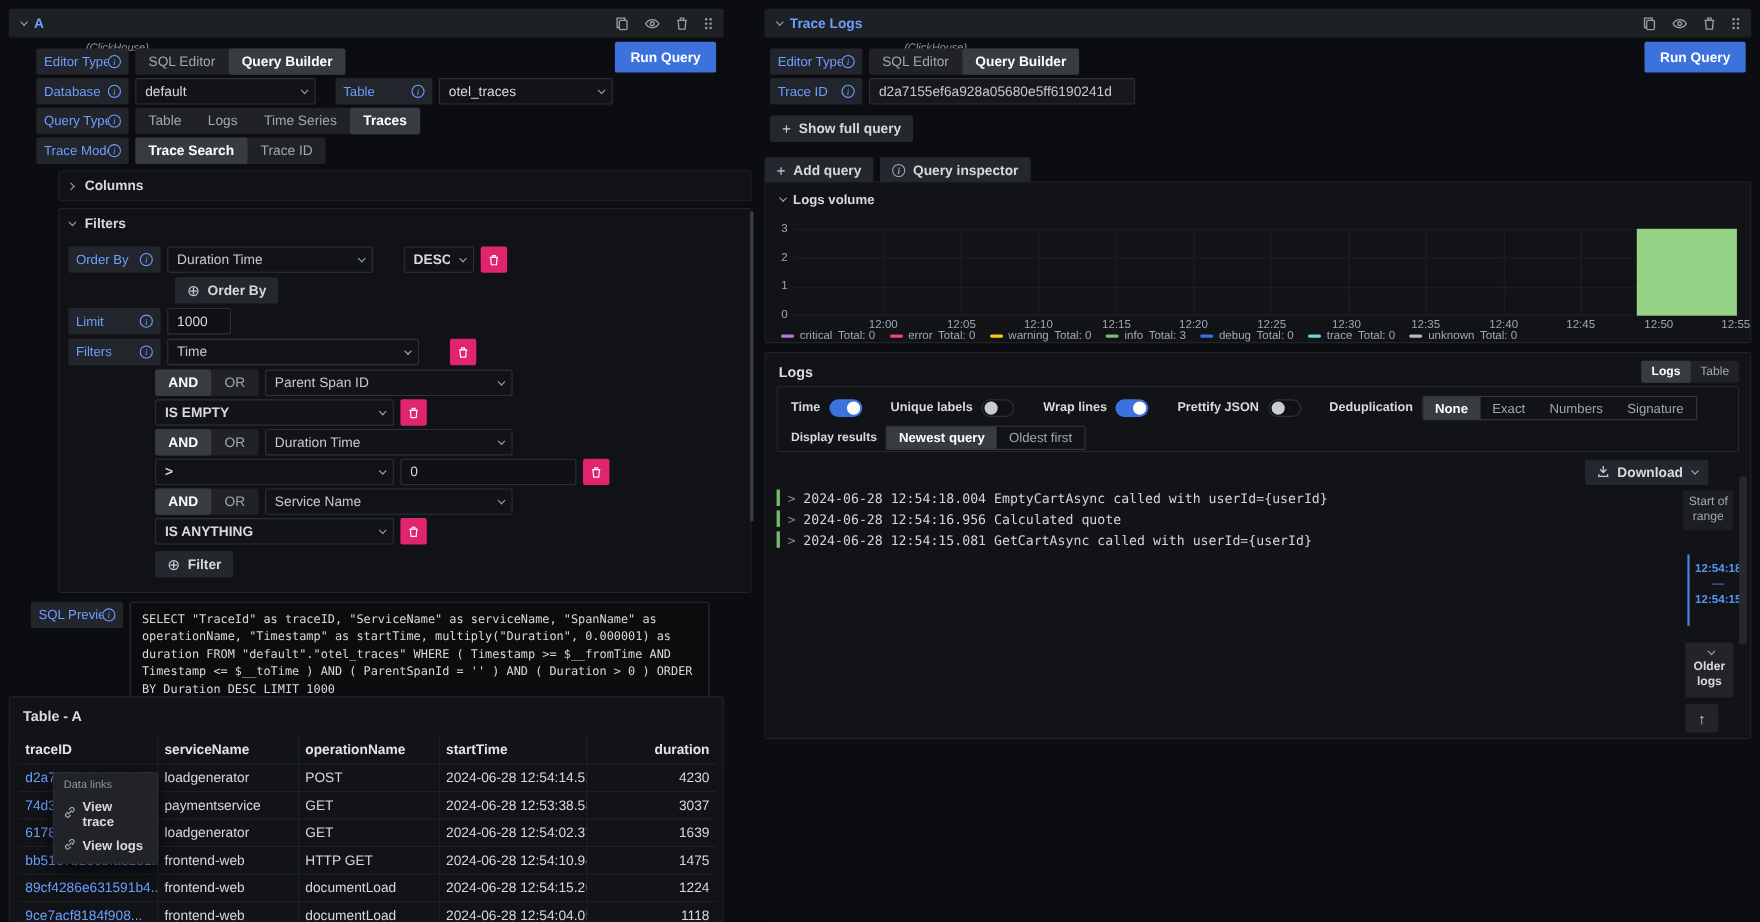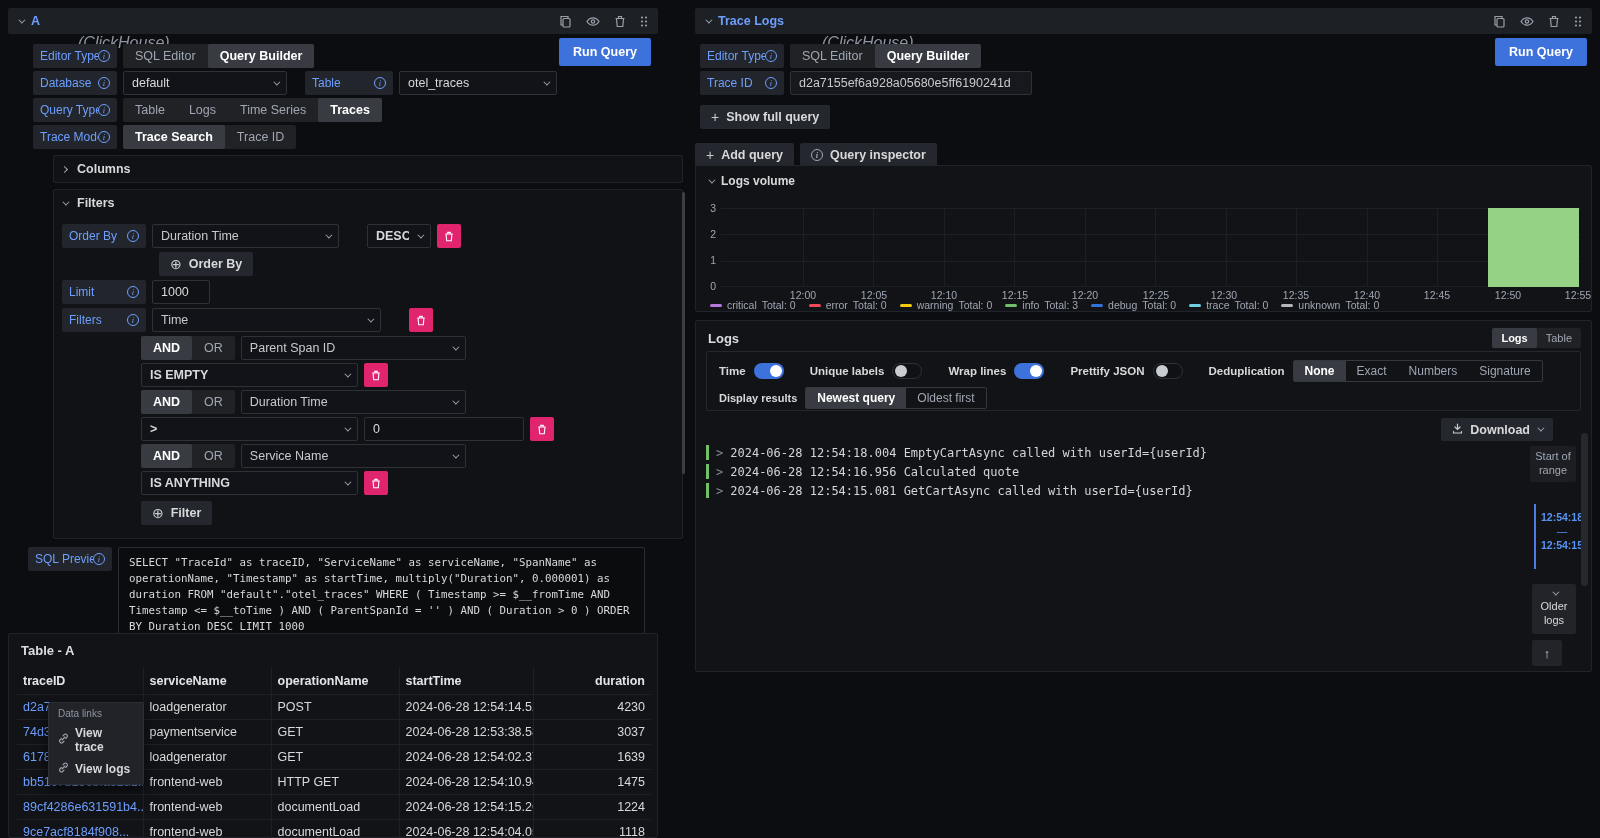--- a/index.html
+++ b/index.html
@@ -13,21 +13,21 @@
     font-size:12.5px;
   }
   .abs { position:absolute; }
 
   
   .qheader {
     height:26px; background:#1d2025; border-radius:2px;
     display:flex; align-items:center; padding:0 10px; gap:8px;
   }
   .qheader .ptitle { color:#6e9fff; font-weight:700; font-size:12.5px; }
-  .qheader .psub { color:#8e95a0; font-style:italic; font-size:16px; margin-left:30px;margin-top:44px; }
+  .qheader .psub { color:#8e95a0; font-style:italic; font-size:10px; margin-left:30px;margin-top:44px; }
   .hicons { margin-left:auto; display:flex; align-items:center; gap:14px; }
   .hicons svg { display:block; }
 
   
   .chev { width:7px; height:7px; border-right:1.5px solid #9fa7b3; border-bottom:1.5px solid #9fa7b3;
           transform:rotate(45deg) translateY(-2px); display:inline-block; }
   .chev.right { transform:rotate(-45deg); }
   .chev.tiny { width:5px; height:5px; }
 
   
@@ -703,20 +703,20 @@
 
   <div class="rail-box abs" style="left:834px; top:125px; width:46px;">Start of range</div>
   <div class="tl-bar" style="left:838px; top:183px; height:65px;"></div>
   <div class="abs" style="left:845px; top:190px; display:flex; flex-direction:column; align-items:center; gap:2px;">
     <span class="tl-time">12:54:18</span>
     <span class="tl-time" style="font-weight:400">—</span>
     <span class="tl-time">12:54:15</span>
   </div>
   <div class="scroll-track abs" style="left:885px; top:112px; width:7px; height:153px;"></div>
 
-  <button class="sq-btn abs" style="left:836px; top:263px; width:44px; height:50px; font-size:11px; font-weight:400; line-height:1.2;">
+  <button class="sq-btn abs" style="left:836px; top:263px; width:44px; height:50px; font-size:11px; font-weight:700; line-height:1.2;">
     <span class="chev tiny" style="margin-bottom:4px;"></span>
     <span style="white-space:pre-line; text-align:center; width:34px;">Older logs</span>
   </button>
   <button class="sq-btn abs" style="left:836px; top:319px; width:30px; height:26px; font-size:13px;">
     <span>↑</span>
   </button>
 </div>
 
 </body></html>

